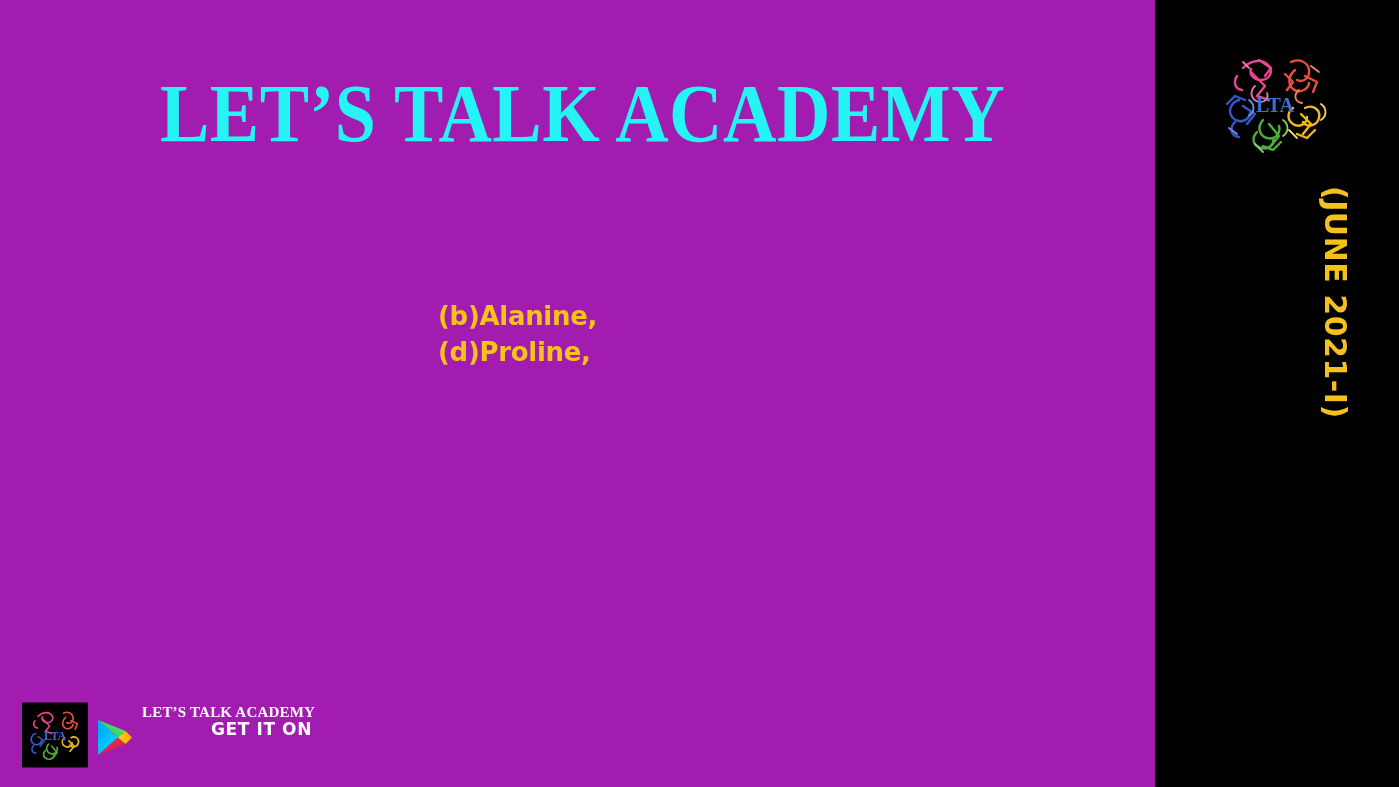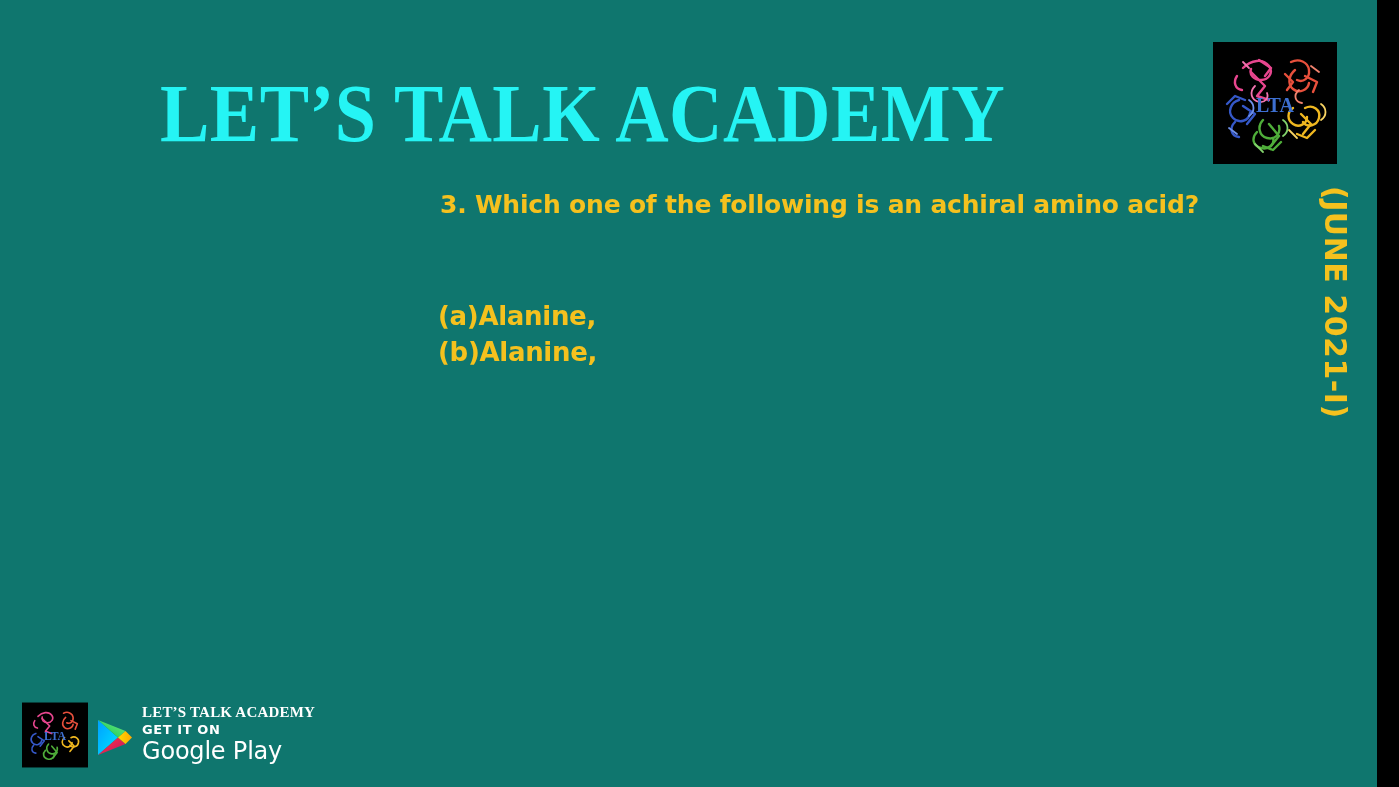--- a/index.html
+++ b/index.html
@@ -9,23 +9,24 @@
   }
   body {
     width: 1399px;
     height: 787px;
     overflow: hidden;
     font-family: "Liberation Sans", sans-serif;
     -webkit-font-smoothing: antialiased;
   }
   .slide {
     position: relative;
-    width: 1377px;
+    width: 1112px;
     height: 787px;
-    background: #0f766e;
+    background: #a21caf;
+    padding-left: 43px;
   }
 
   
   .title {
     position: absolute;
     left: 160px;
     top: 68px;
     width: 850px;
     color: #25f4f4;
     font-family: "Liberation Serif", "DejaVu Serif", serif;
@@ -131,24 +132,25 @@
     font-weight: bold;
     font-size: 15px;
     line-height: 18px;
     letter-spacing: 0.2px;
     white-space: nowrap;
   }
   .badge-getiton {
     color: #ffffff;
     font-family: "DejaVu Sans", "Liberation Sans", sans-serif;
     font-weight: bold;
-    font-size: 13px;
+    font-size: 17px;
     line-height: 17px;
     letter-spacing: 0.6px;
     white-space: nowrap;
+    text-align: right;
   }
   .badge-store {
     color: #ffffff;
     font-family: "DejaVu Sans", "Liberation Sans", sans-serif;
     font-weight: normal;
     font-size: 24px;
     line-height: 27px;
     letter-spacing: -0.2px;
     white-space: nowrap;
   }
@@ -217,25 +219,24 @@
         </g>
         <g stroke="#6f90e8" stroke-width="1.8">
           <path d="M36 58 C42 62, 42 70, 36 74"></path>
           <path d="M16 86 L24 92"></path>
         </g>
       </g>
       <text x="62" y="70" fill="#3d6fd0" font-family="Liberation Serif, serif" font-size="20" font-weight="bold" text-anchor="middle">LTA</text>
     </svg>
   </div>
 
-  <div class="question">3. Which one of the following is an achiral amino acid?</div>
 
   <div class="options">
-    <div class="option-line">(a)Alanine,</div>
     <div class="option-line">(b)Alanine,</div>
+    <div class="option-line">(d)Proline,</div>
   </div>
 
   <div class="session-wrap">
     <div class="session">(JUNE 2021-I)</div>
   </div>
 
   <div class="logo-bottom">
     <svg class="logo-svg" viewBox="0 0 124 122" xmlns="http://www.w3.org/2000/svg">
       <rect x="0" y="0" width="124" height="122" fill="#000000"></rect>
       <g fill="none" stroke-linecap="round" stroke-linejoin="round">
@@ -292,17 +293,16 @@
         </defs>
         <path d="M4 3 L24 20.5 L4 38 Z" fill="url(#gp-blue)"></path>
         <path d="M4 38 L24 20.5 L31.5 27 Z" fill="url(#gp-red)"></path>
         <path d="M4 3 L31.5 14 L24 20.5 Z" fill="url(#gp-green)"></path>
         <path d="M24 20.5 L31.5 14 L38 20.5 L31.5 27 Z" fill="url(#gp-yellow)"></path>
       </svg>
     </div>
     <div class="badge-text">
       <div class="badge-brand">LET’S TALK ACADEMY</div>
       <div class="badge-getiton">GET IT ON</div>
-      <div class="badge-store">Google Play</div>
     </div>
   </div>
 
 </div>
 
 </body></html>

